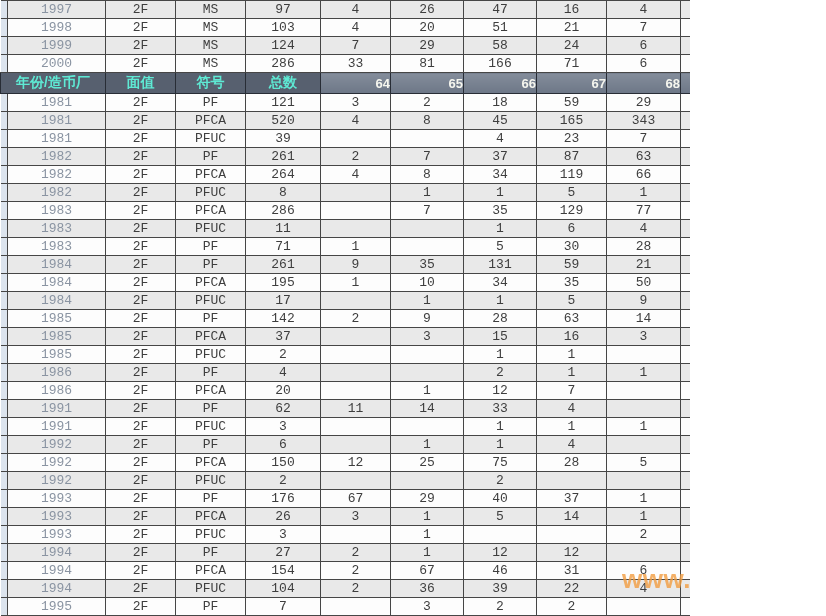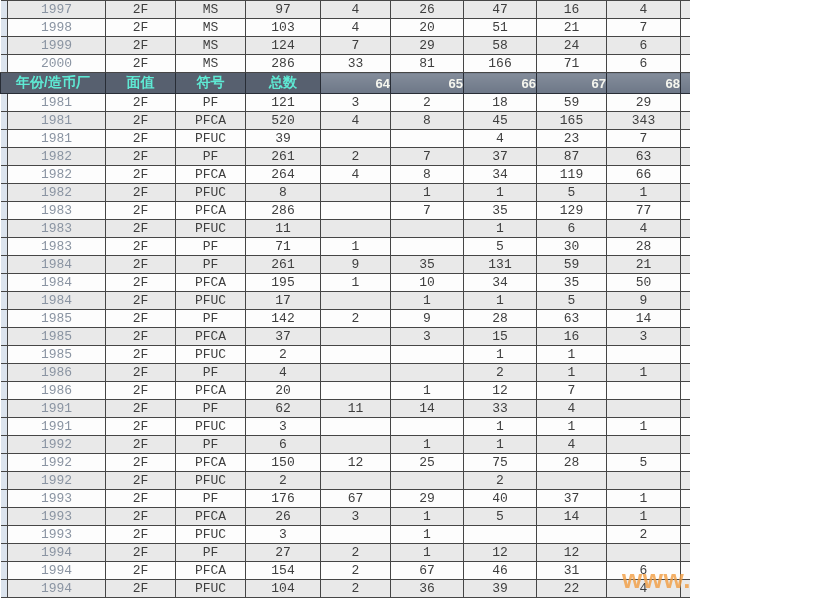--- a/index.html
+++ b/index.html
@@ -500,16 +500,30 @@
           <td>PFUC</td>
           <td>104</td>
           <td>2</td>
           <td>36</td>
           <td>39</td>
           <td>22</td>
           <td>4</td>
           <td>1</td>
           <td></td>
         </tr>
+        <tr class="white">
+          <td class="gutter"></td>
+          <td class="year">1995</td>
+          <td>2F</td>
+          <td>PF</td>
+          <td>7</td>
+          <td></td>
+          <td>3</td>
+          <td>2</td>
+          <td>2</td>
+          <td></td>
+          <td></td>
+          <td></td>
+        </tr>
       </tbody>
   </table>
   <div class="watermark">www.coin001.com</div>
 </div>
 
 </body></html>

